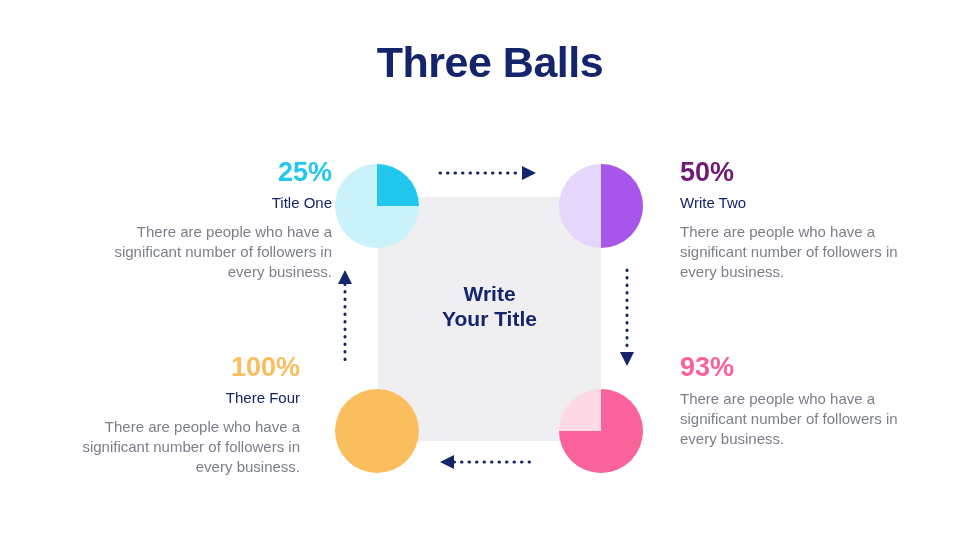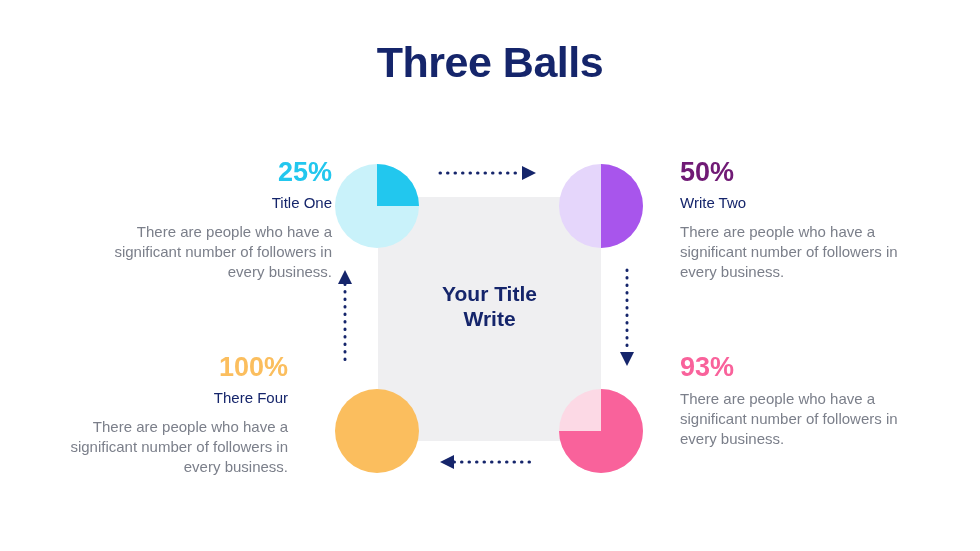--- a/index.html
+++ b/index.html
@@ -73,21 +73,21 @@
   
   .block {
     position: absolute;
     width: 236px;
   }
   .block-left  { text-align: right; }
   .block-right { text-align: left; }
 
   .block-tl { left: 64px;  top: 157px; margin-left: 32px; }
   .block-tr { left: 680px; top: 157px; }
-  .block-bl { left: 52px;  top: 352px; }
+  .block-bl { left: 64px;  top: 352px; }
   .block-br { left: 680px; top: 352px; }
 
   .pct {
     font-size: 27px;
     font-weight: bold;
     line-height: 31px;
     margin: 0 0 6px 0;
   }
   .sub-title {
     font-size: 15px;
@@ -113,22 +113,22 @@
 </style>
 </head>
 <body>
 
 <div class="slide">
 
   <div class="page-title">Three Balls</div>
 
   <div class="center-panel"></div>
   <div class="center-title">
+    <span>Write</span>
     <span>Your Title</span>
-    <span>Write</span>
   </div>
 
   <div class="ball ball-25">
     <svg viewBox="0 0 84 84" xmlns="http://www.w3.org/2000/svg">
       <circle cx="42" cy="42" r="42" fill="#c9f2fa"></circle>
       <path d="M42 42 L42 0 A42 42 0 0 1 84 42 Z" fill="#22c7ee"></path>
     </svg>
   </div>
 
   <div class="ball ball-50">

